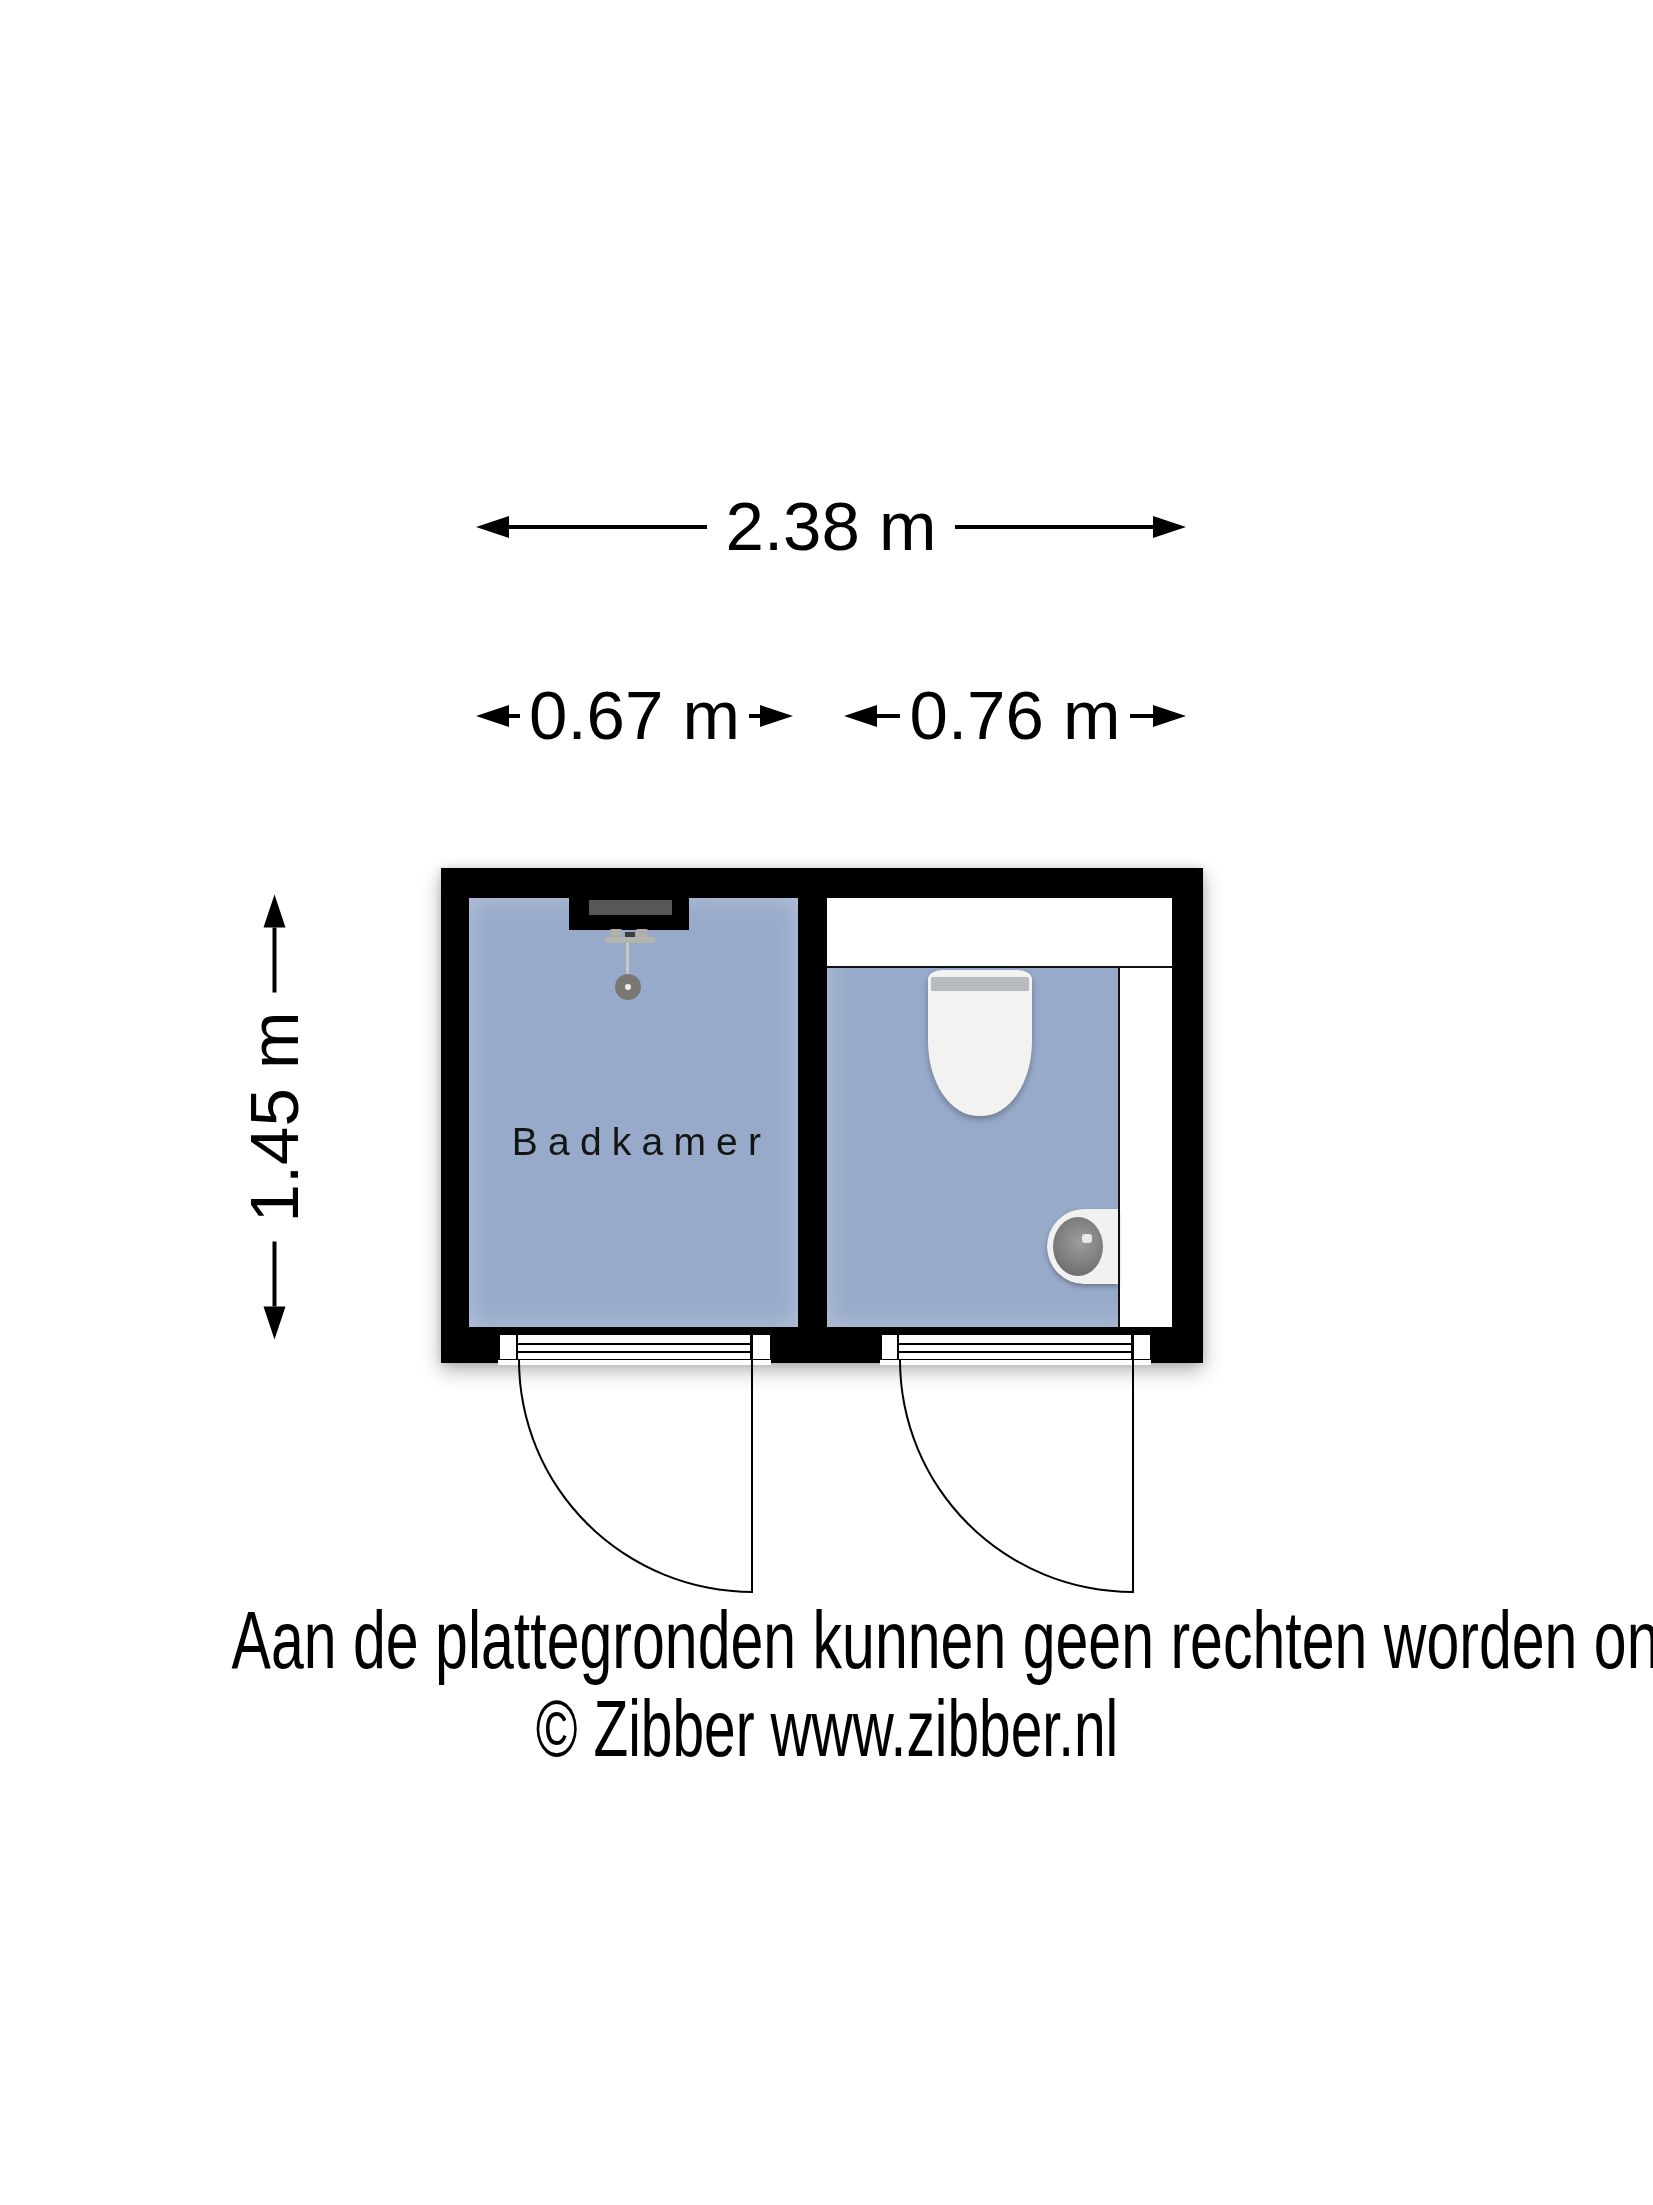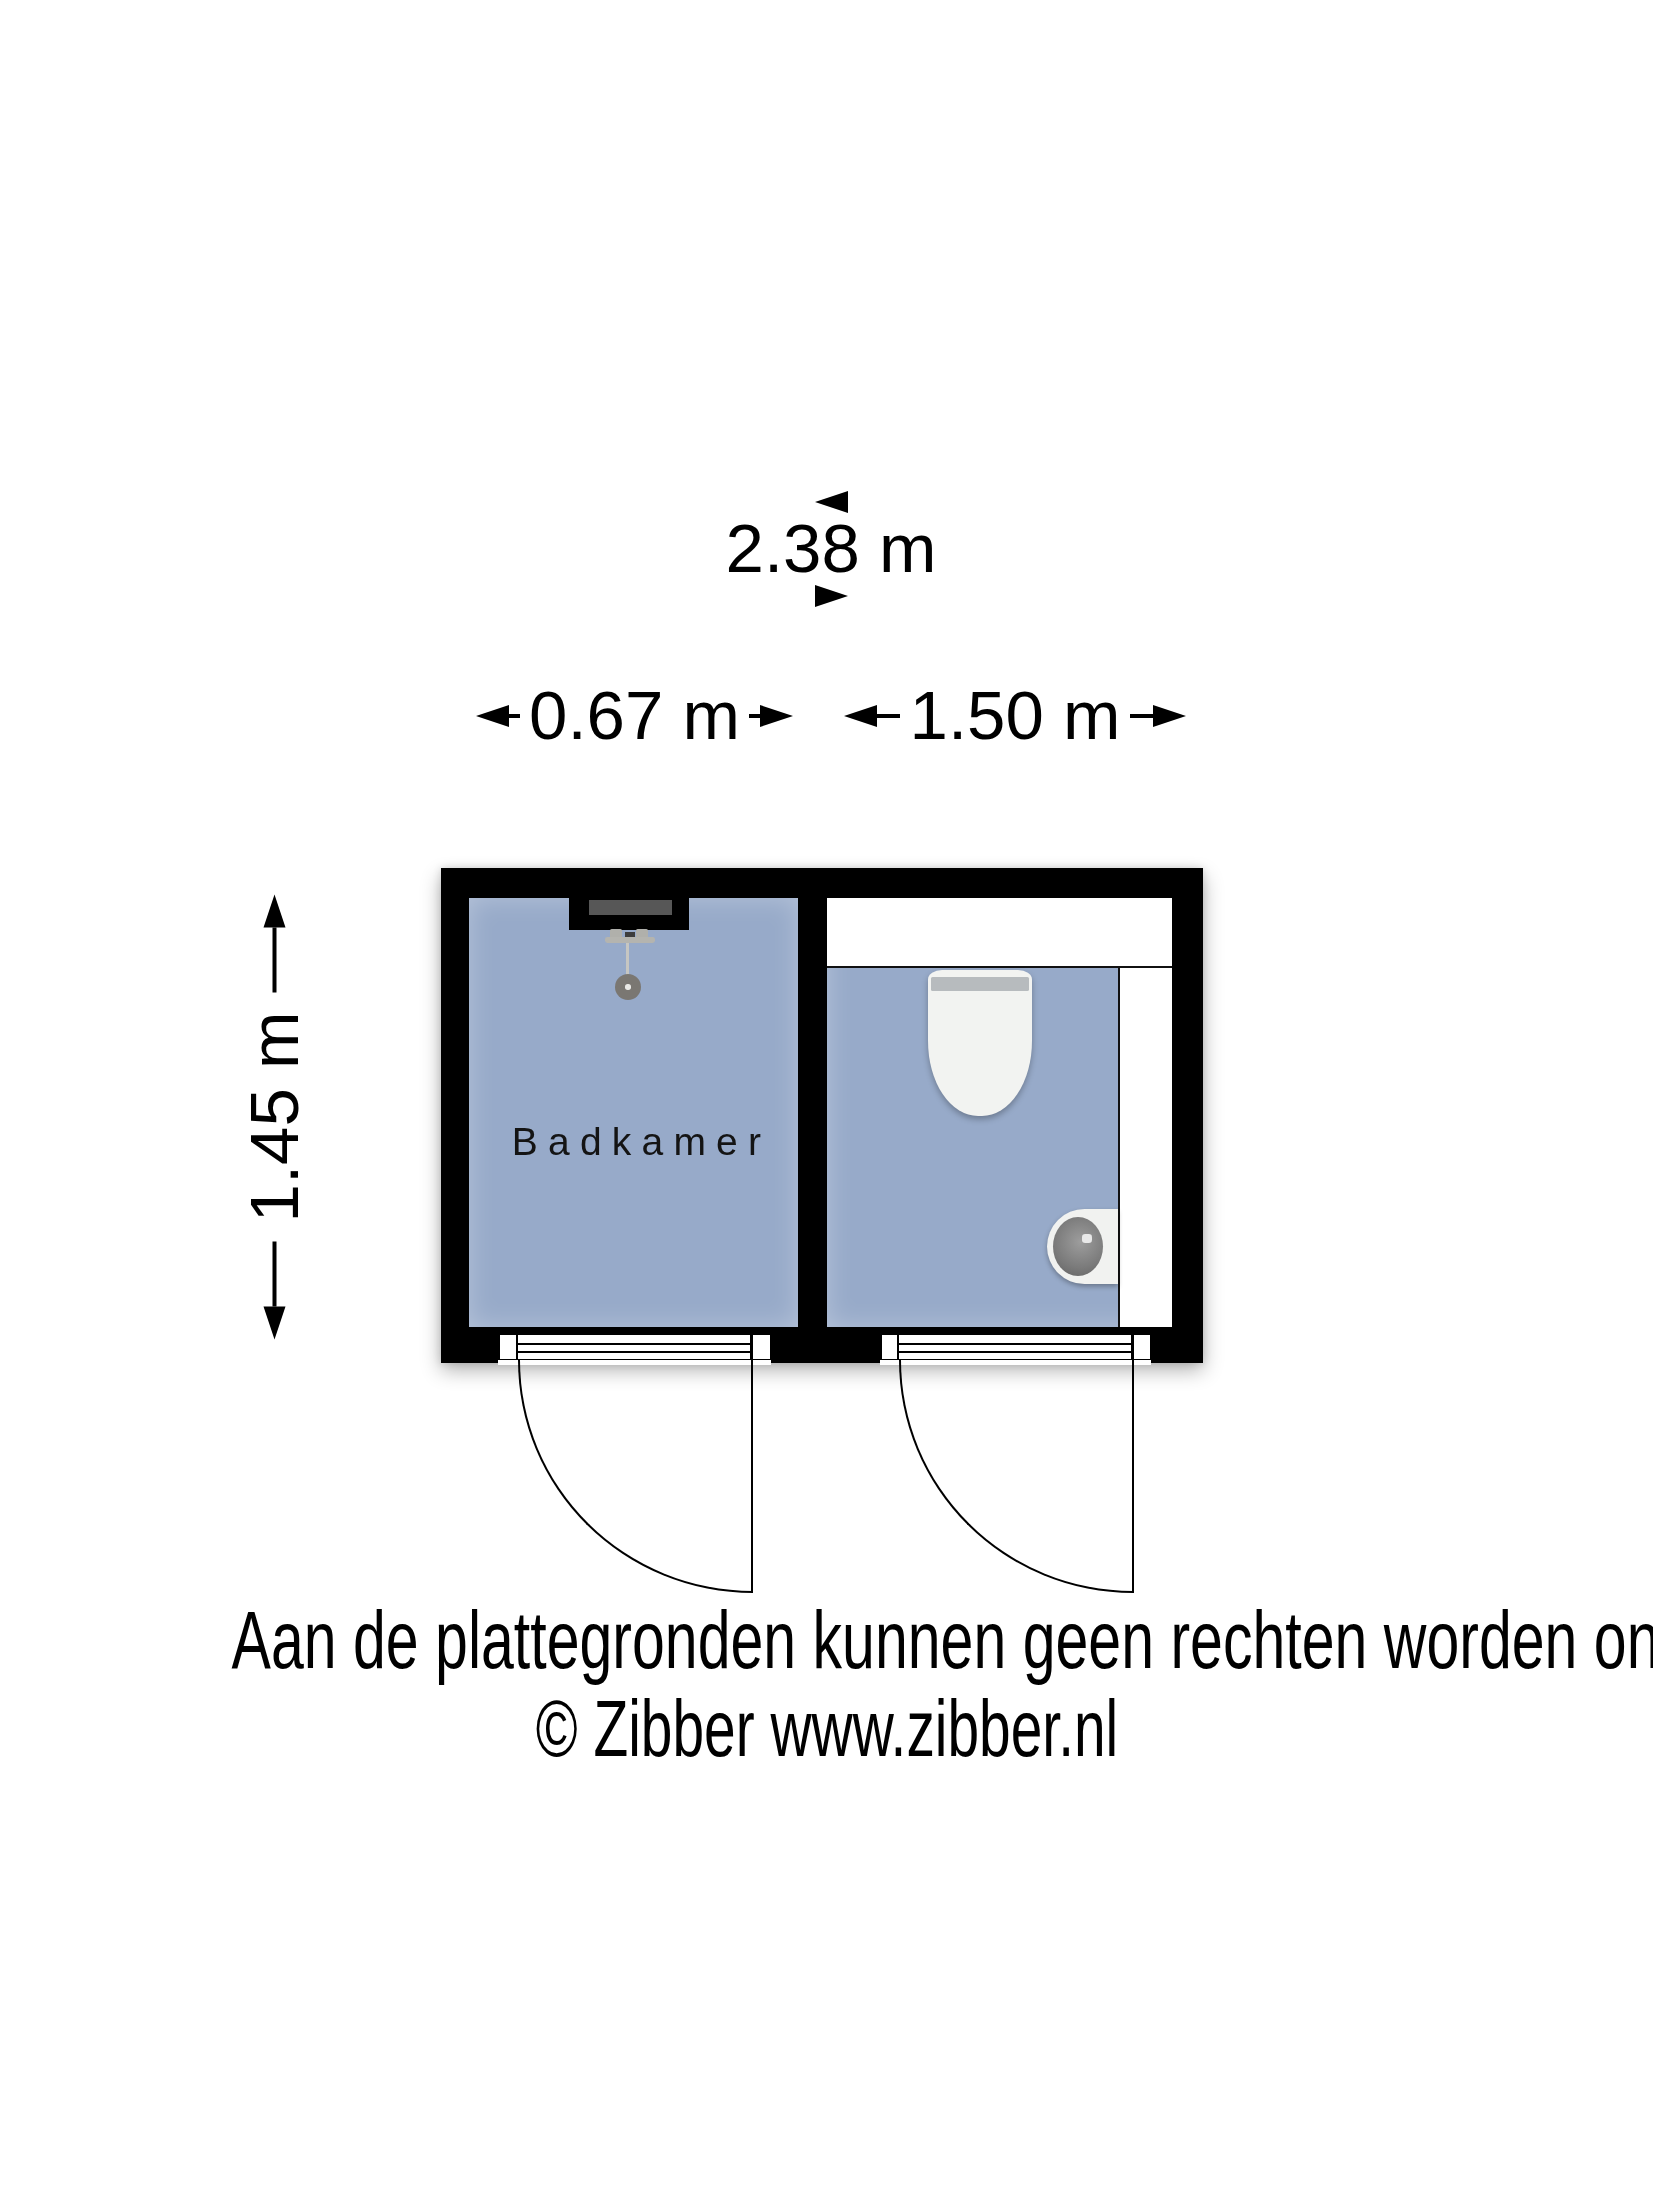--- a/index.html
+++ b/index.html
@@ -70,40 +70,40 @@
   
   .footer{position:absolute;left:0;top:1596px;width:1654px;text-align:center;color:#000;}
   .footer .f1{font-size:82px;line-height:88px;transform:scaleX(0.72);white-space:nowrap;}
   .footer .f2{font-size:79px;line-height:85px;transform:scaleX(0.72);margin-top:1.6px;white-space:nowrap;}
 </style>
 </head>
 <body>
 
 <div class="canvas">
 
-  <div class="dim" style="left:476px;top:491px;width:710px;flex-direction:column;">
+  <div class="dim" style="left:476px;top:491px;width:710px;">
     <div class="ah left"></div>
     <div class="ln"></div>
     <div class="lbl">2.38 m</div>
     <div class="ln"></div>
     <div class="ah right"></div>
   </div>
 
   <div class="dim" style="left:476px;top:680px;width:317px;">
     <div class="ah left"></div>
     <div class="ln"></div>
     <div class="lbl" style="padding:0 9.5px;">0.67 m</div>
     <div class="ln"></div>
     <div class="ah right"></div>
   </div>
 
   <div class="dim" style="left:844px;top:680px;width:342px;">
     <div class="ah left"></div>
     <div class="ln"></div>
-    <div class="lbl" style="padding:0 9.5px;">1.50 m</div>
+    <div class="lbl" style="padding:0 9.5px;">0.76 m</div>
     <div class="ln"></div>
     <div class="ah right"></div>
   </div>
 
   <div class="dim v" style="left:52px;top:1081px;width:445px;">
     <div class="ah left"></div>
     <div class="ln"></div>
     <div class="lbl">1.45 m</div>
     <div class="ln"></div>
     <div class="ah right"></div>

